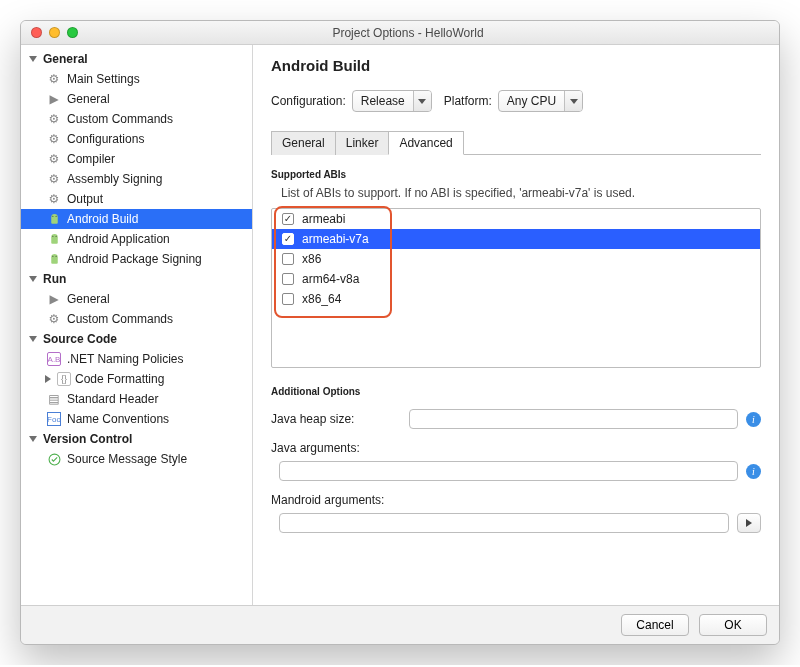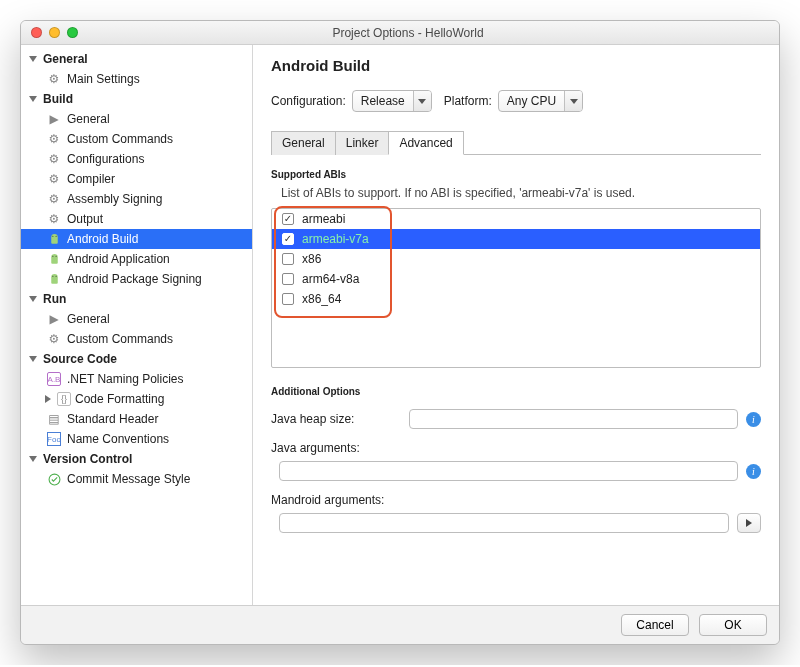--- a/index.html
+++ b/index.html
@@ -193,21 +193,21 @@
   }
   .abi-row {
     display: flex;
     align-items: center;
     gap: 8px;
     padding: 3px 10px;
     font-size: 12px;
   }
   .abi-row.selected {
     background: #2a5fff;
-    color: #86efac;
+    color: #ffffff;
   }
   .cb {
     width: 12px; height: 12px;
     border: 1px solid #888;
     border-radius: 2px;
     background: #fff;
     display: inline-flex; align-items:center; justify-content:center;
     font-size: 10px;
     line-height: 1;
   }
@@ -291,23 +291,20 @@
     <div class="sidebar">
 
       <div class="side-group-header">
         <span>General</span>
       </div>
       <div class="side-item">
         <span class="icon" style="color:#888">⚙︎</span>
         <span>Main Settings</span>
       </div>
 
-      <div class="side-group-header">
-        <span>Build</span>
-      </div>
       <div class="side-item">
         <span class="icon" style="color:#888">▶</span>
         <span>General</span>
       </div>
       <div class="side-item">
         <span class="icon" style="color:#888">⚙︎</span>
         <span>Custom Commands</span>
       </div>
       <div class="side-item">
         <span class="icon" style="color:#888">⚙︎</span>
@@ -391,21 +388,21 @@
       <div class="side-group-header">
         <span>Version Control</span>
       </div>
       <div class="side-item">
         <span class="icon">
           <svg width="13" height="13" viewBox="0 0 24 24">
               <circle cx="12" cy="12" r="10" fill="none" stroke="#4fb04f" stroke-width="2"></circle>
               <path d="M7 12l3 3 7-7" fill="none" stroke="#4fb04f" stroke-width="2"></path>
             </svg>
         </span>
-        <span>Commit Message Style</span>
+        <span>Source Message Style</span>
       </div>
     </div>
 
     <div class="main">
       <h2>Android Build</h2>
 
       <div class="config-row">
         <label>Configuration:</label>
         <div class="combo">
           <span>Release</span>

